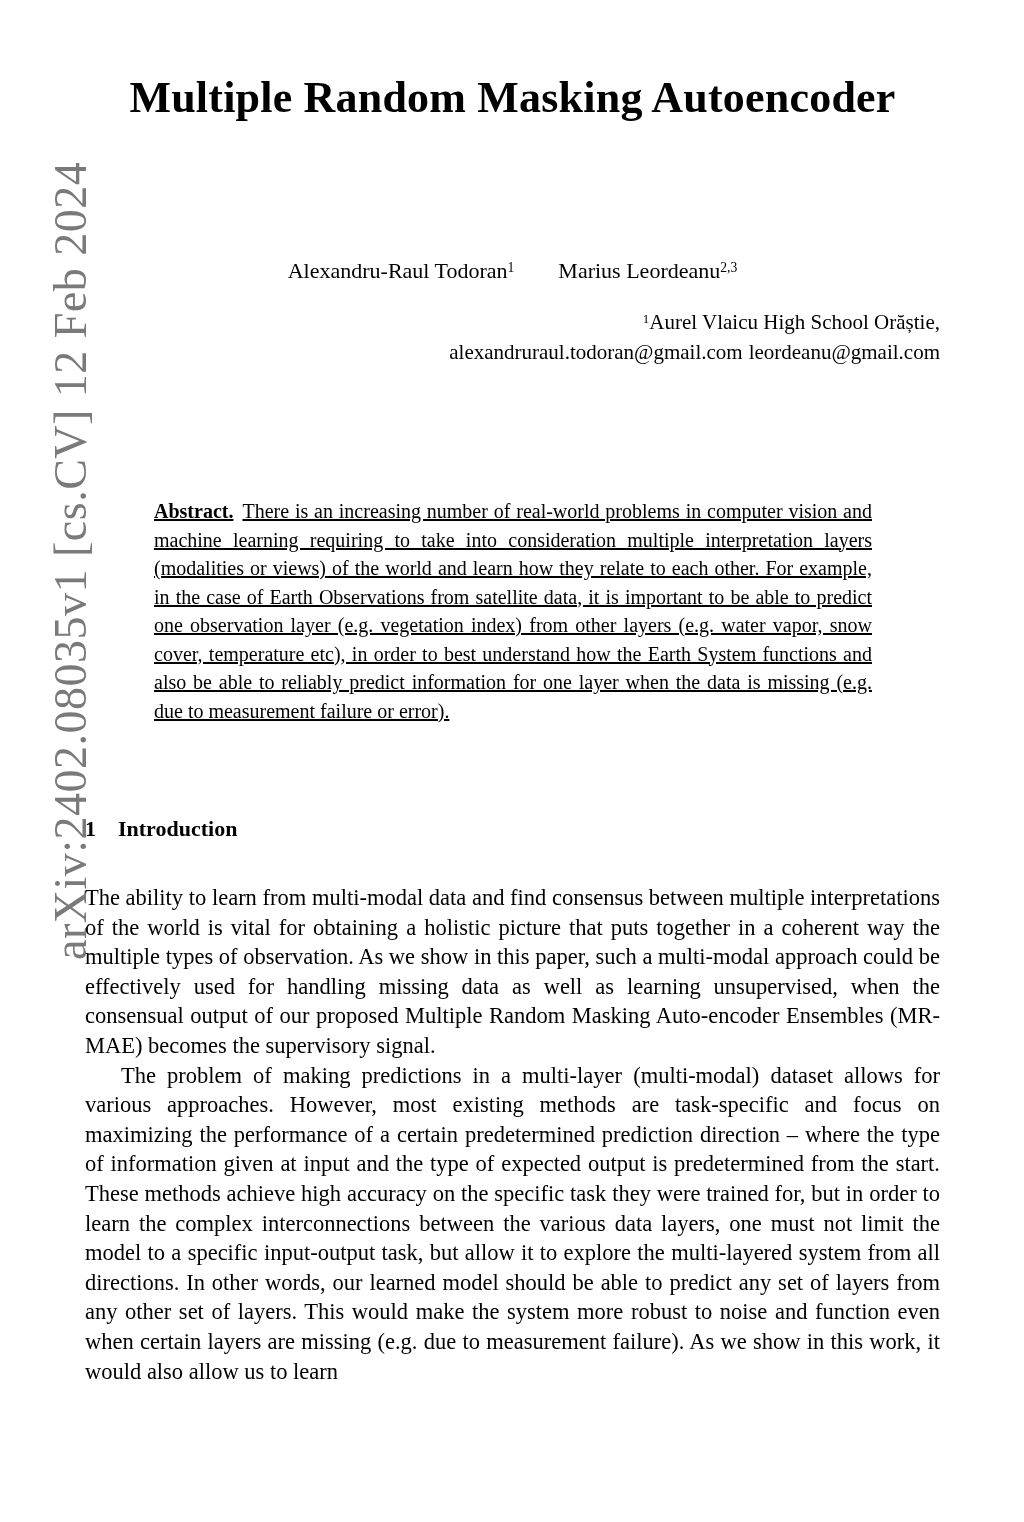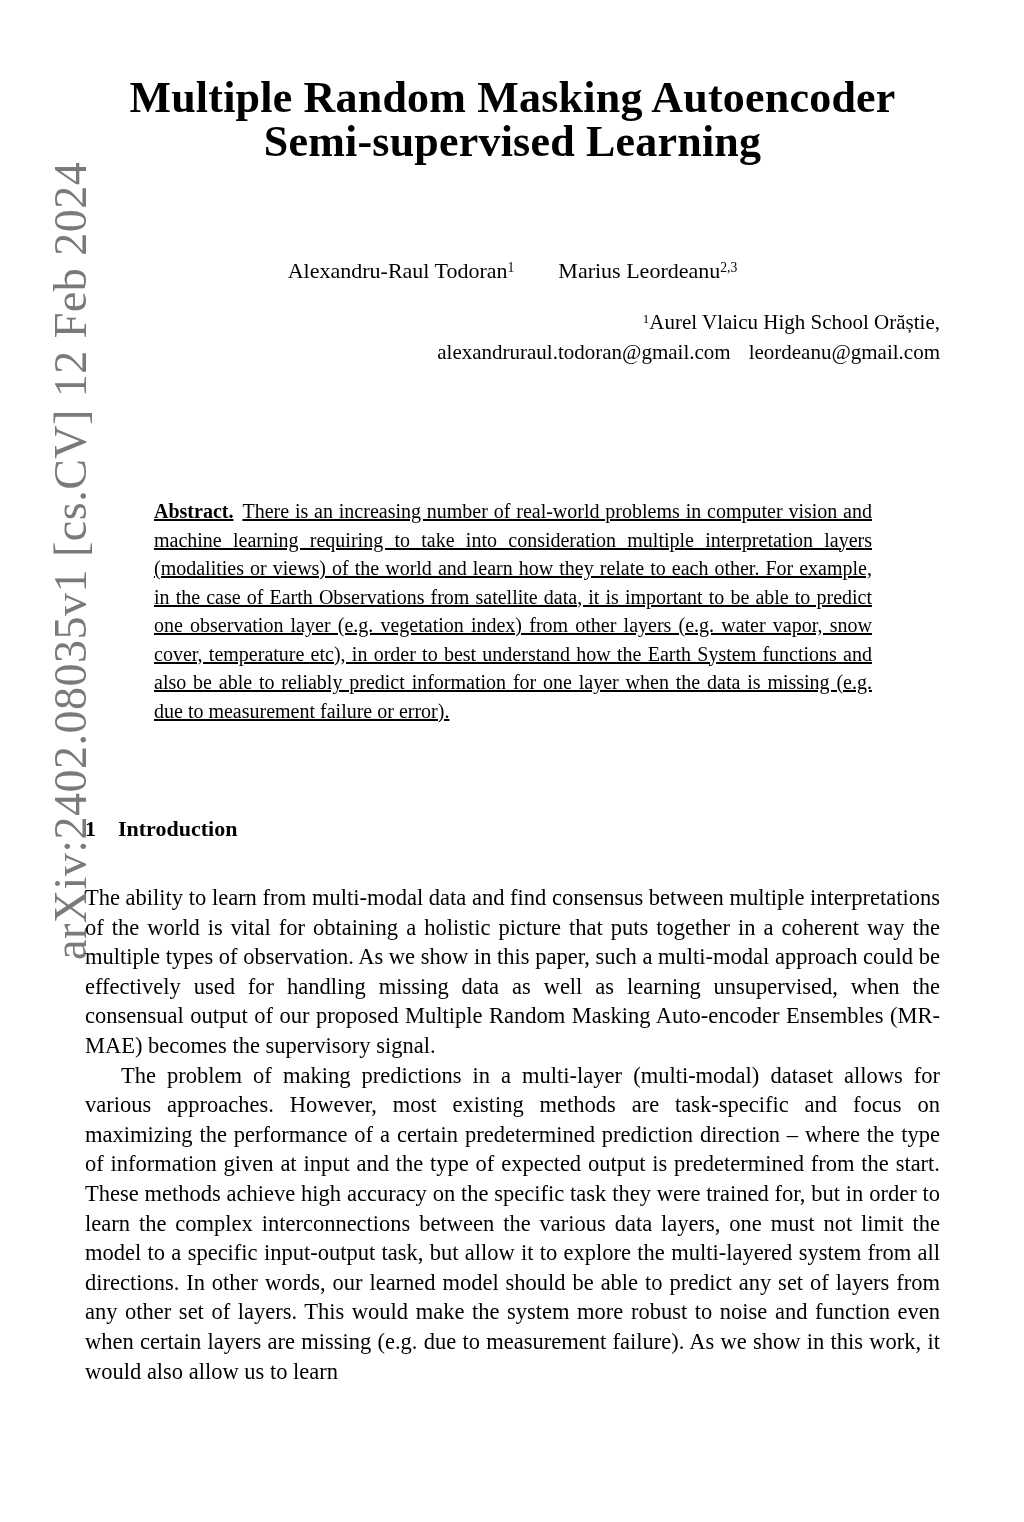--- a/index.html
+++ b/index.html
@@ -65,21 +65,21 @@
   .affiliation-block {
     position: absolute;
     top: 309px;
     left: 85px;
     width: 855px;
     text-align: right;
     font-size: 21px;
     line-height: 27.6px;
   }
   .emails span + span {
-    margin-left: 18px;
+    margin-left: 6px;
   }
 
   
   .abstract {
     position: absolute;
     top: 497px;
     left: 154px;
     width: 718px;
     font-size: 20px;
     line-height: 28.5px;
@@ -123,21 +123,20 @@
 </style>
 </head>
 <body>
 
 <div class="page">
 
   <div class="arxiv-watermark" style="color: rgb(122, 122, 122);">arXiv:2402.08035v1  [cs.CV]  12 Feb 2024</div>
 
   <div class="paper-title">
     <div>Multiple Random Masking Autoencoder</div>
-    <div>Semi-supervised Learning</div>
   </div>
 
   <div class="author-block">
     <span><span>Alexandru-Raul Todoran</span><span class="sup">1</span></span>
     <span><span>Marius Leordeanu</span><span class="sup">2,3</span></span>
   </div>
 
   <div class="affiliation-block">
     <div><span class="sup">1</span><span>Aurel Vlaicu High School Orăștie,</span></div>
     <div class="emails">

